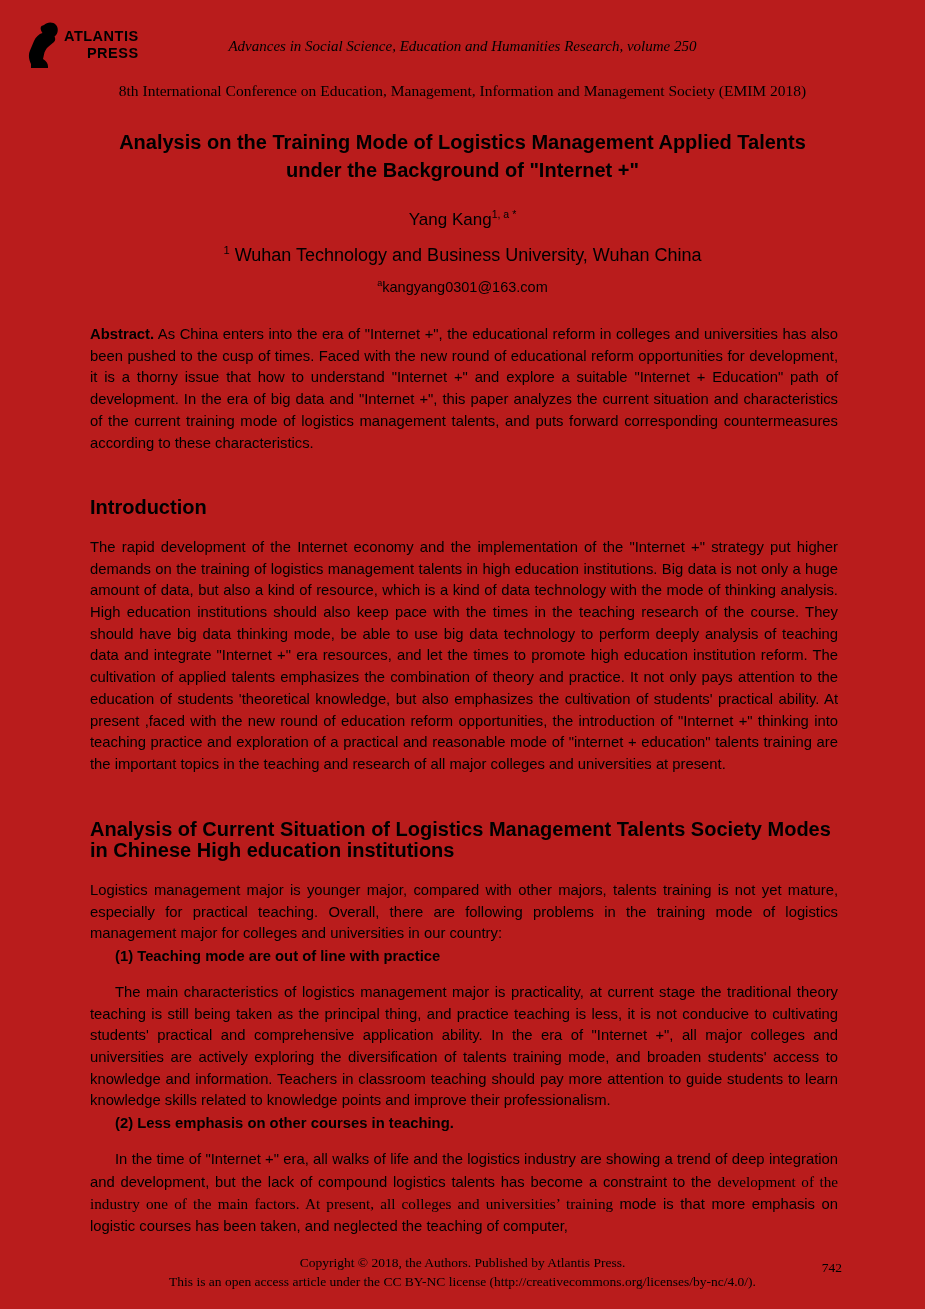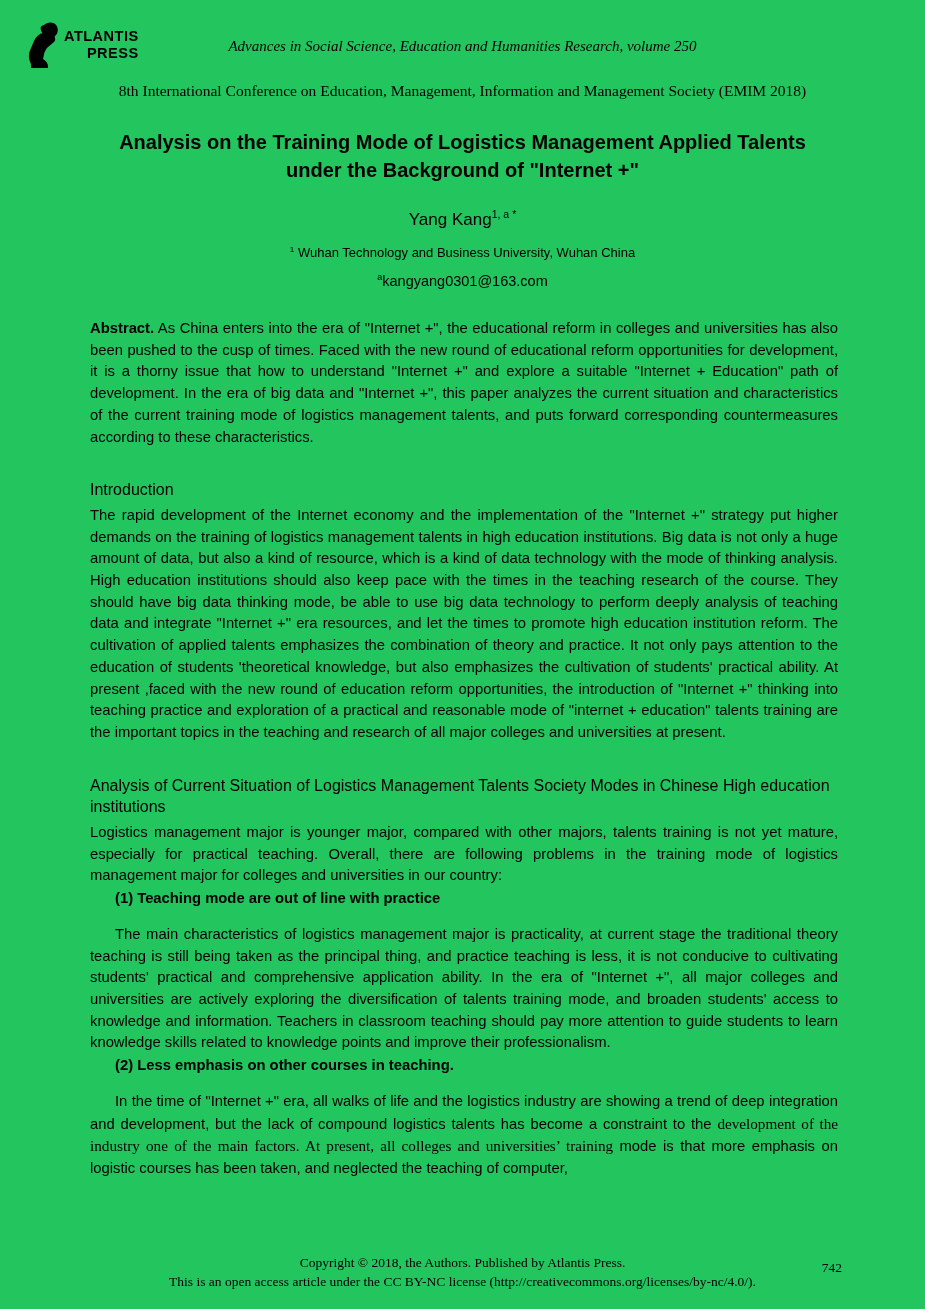--- a/index.html
+++ b/index.html
@@ -1,20 +1,20 @@
 <!DOCTYPE html>
 <html><head>
 <meta charset="utf-8">
 <style>
   * { margin: 0; padding: 0; box-sizing: border-box; }
   html, body { background: #e8e8e8; }
   .page {
     width: 925px;
     height: 1309px;
-    background: #22c55e;
+    background: #b91c1c;
     position: relative;
     margin: 0 auto;
     font-family: "Liberation Sans", sans-serif;
     color: #000;
     overflow: hidden;
   }
   
   .logo {
     position: absolute;
     left: 27px;
@@ -54,44 +54,44 @@
     line-height: 28px;
   }
   .author-line {
     margin-top: 26px;
     text-align: center;
     font-size: 17px;
   }
   .affiliation-line {
     margin-top: 15px;
     text-align: center;
-    font-size: 13px;
+    font-size: 18px;
   }
   .email-line {
     margin-top: 13px;
     text-align: center;
     font-size: 14.5px;
   }
   sup { font-size: 0.62em; vertical-align: super; line-height: 0; }
   
   .content {
     padding: 0 87px 0 90px;
     font-size: 14.8px;
     line-height: 21.7px;
   }
   .keywords { margin-top: 35px; }
   .abstract { margin-top: 29px; text-align: justify; }
   .para { text-align: justify; margin-top: 14px; }
   .bold { font-weight: bold; }
   .h1 {
-    font-weight: normal;
-    font-size: 16px;
-    margin-top: 31px;
+    font-weight: bold;
+    font-size: 20px;
+    margin-top: 43px;
   }
-  .h1 + .para { margin-top: 4px; }
+  .h1 + .para { margin-top: 18px; }
   .sub-heading {
     font-weight: bold;
     padding-left: 25px;
     margin-top: 1px;
   }
   .indent { text-indent: 25px; }
   .serif-seg { font-family: "Liberation Serif", serif; font-size: 15.2px; }
   
   .footer {
     position: absolute;

